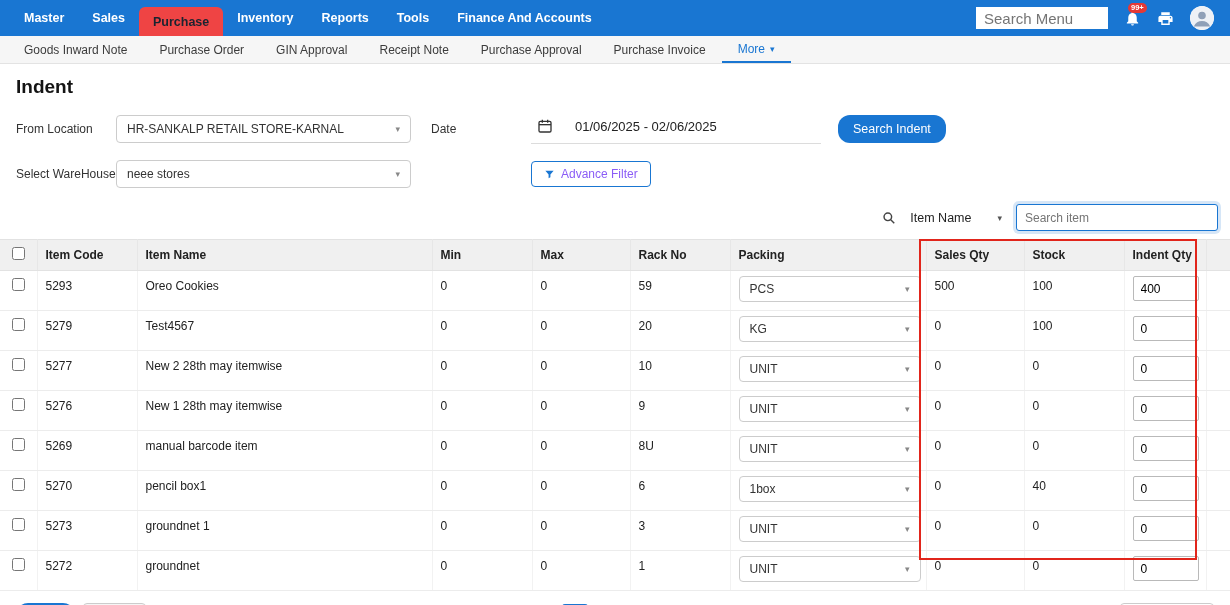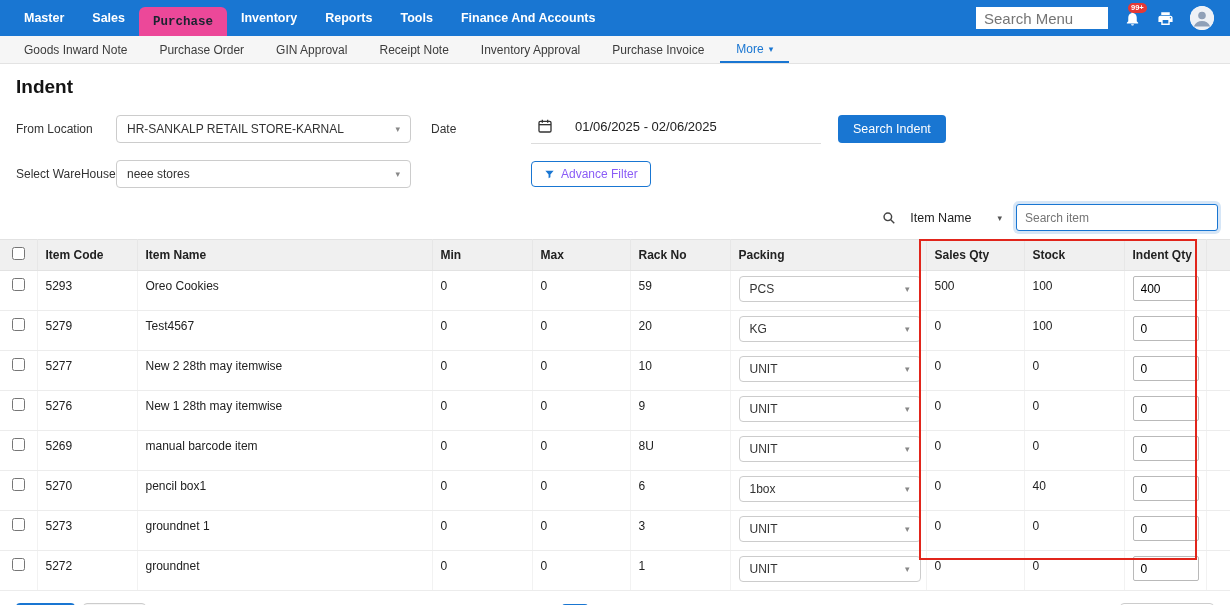--- a/index.html
+++ b/index.html
@@ -3,21 +3,21 @@
 <meta charset="utf-8">
 <style>
   * { box-sizing: border-box; margin: 0; padding: 0; }
   html,body { width:1230px; height:605px; }
   body { font-family:"Liberation Sans",sans-serif; font-size:12px; color:#333; background:#fff; overflow:hidden; }
 
   
   .topnav { height:36px; background:#1976d2; display:flex; align-items:stretch; padding-left:10px; }
   .nav-items { display:flex; align-items:stretch; }
   .nav-item { color:#fff; font-weight:bold; font-size:12.5px; padding:0 14px; display:flex; align-items:center; cursor:pointer; white-space:nowrap; }
-  .nav-item.active { background:#ec4899; color:#1b2430; border-radius:6px 6px 0 0; margin-top:7px;font-family:Liberation Mono, monospace; }
+  .nav-item.active { background:#ef4444; color:#1b2430; border-radius:6px 6px 0 0; margin-top:7px; }
   .nav-right { margin-left:auto; display:flex; align-items:center; gap:16px; padding-right:16px; }
   .nav-search { width:132px; height:22px; border:none; border-radius:0; padding:0 8px; font-size:15px; font-family:inherit; outline:none; }
   .icon-btn { position:relative; display:flex; align-items:center; cursor:pointer; }
   .badge { position:absolute; top:-7px; left:4px; background:#e53935; color:#fff; font-size:7.5px; font-weight:bold; border-radius:7px; padding:1.5px 3px; line-height:1; }
   .avatar { width:24px; height:24px; border-radius:50%; overflow:hidden; background:#fff; display:flex; align-items:center; justify-content:center; cursor:pointer; }
 
   
   .subnav { height:28px; background:#f6f6f6; border-bottom:1px solid #e3e3e3; display:flex; align-items:stretch; padding-left:8px; }
   .subnav-item { display:flex; align-items:center; padding:0 16px; font-size:12px; color:#3c3c3c; cursor:pointer; white-space:nowrap; }
   .subnav-item.active { color:#1976d2; border-bottom:2px solid #1976d2; gap:5px; }
@@ -27,21 +27,21 @@
 
   
   .filters { padding:8px 16px 0; }
   .filter-row { display:flex; align-items:center; margin-bottom:16px; }
   .f-label { width:100px; font-size:12px; color:#333; flex:none; }
   .select { border:1px solid #ccc; border-radius:4px; background:#fff; display:flex; align-items:center; justify-content:space-between; padding:0 10px; height:28px; font-size:12px; color:#333; cursor:pointer; white-space:nowrap; }
   .sel-caret { color:#888; font-size:9px; margin-left:6px; }
   .loc-select { width:295px; flex:none; }
   .date-label { margin-left:20px; }
   .date-field { width:290px; flex:none; display:flex; align-items:center; gap:22px; border-bottom:1px solid #dcdcdc; padding:4px 6px 9px; font-size:13px; color:#222; }
-  .btn-primary { background:#1976d2; color:#fff; border:none; border-radius:4px; font-size:12.5px; padding:7px 15px; font-family:inherit; cursor:pointer; white-space:nowrap; }
+  .btn-primary { background:#1976d2; color:#fff; border:none; border-radius:12px; font-size:12.5px; padding:7px 15px; font-family:inherit; cursor:pointer; white-space:nowrap; }
   .search-indent { margin-left:17px; }
   .adv-filter { margin-left:120px; background:#fff; border:1px solid #1976d2; color:#8b5cf6; border-radius:4px; font-size:12px; padding:5px 12px; display:flex; align-items:center; gap:6px; cursor:pointer; font-family:inherit; }
 
   
   .item-search-row { display:flex; align-items:center; justify-content:flex-end; padding:0 12px 8px; gap:8px; }
   .field-select { display:flex; align-items:center; gap:20px; font-size:12.5px; color:#222; padding:0 6px; cursor:pointer; }
   .field-select .sel-caret { color:#555; }
   .item-search-input { width:202px; height:27px; border:1px solid #1976d2; border-radius:3px; padding:0 8px; font-size:12px; font-family:inherit; box-shadow:0 0 0 3px rgba(25,118,210,0.18); outline:none; }
 
   
@@ -107,21 +107,21 @@
       <div class="subnav-item">
         <span>Purchase Order</span>
       </div>
       <div class="subnav-item">
         <span>GIN Approval</span>
       </div>
       <div class="subnav-item">
         <span>Receipt Note</span>
       </div>
       <div class="subnav-item">
-        <span>Inventory Approval</span>
+        <span>Purchase Approval</span>
       </div>
       <div class="subnav-item">
         <span>Purchase Invoice</span>
       </div>
       <div class="subnav-item active">
         <span>More</span>
         <span class="caret">▾</span>
       </div>
     </div>
 </div>

